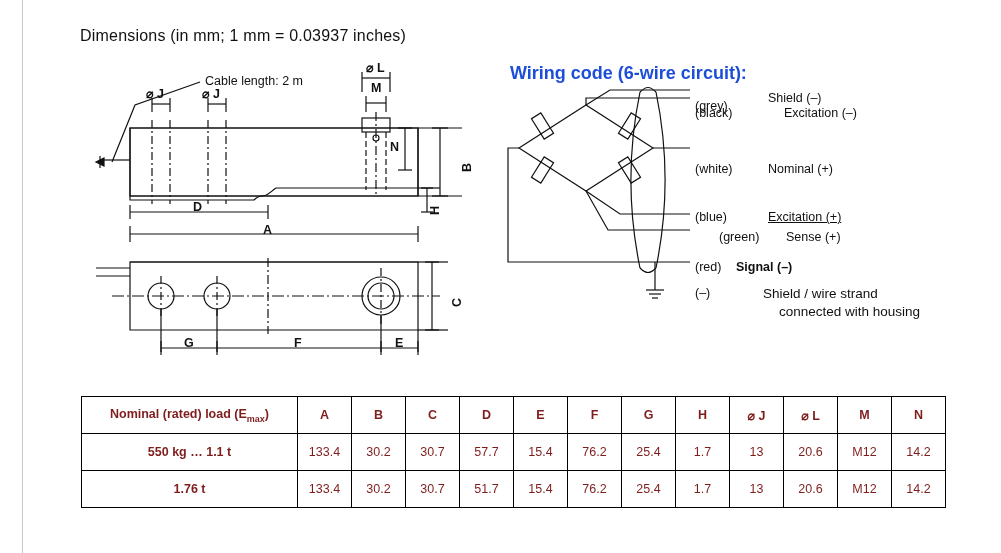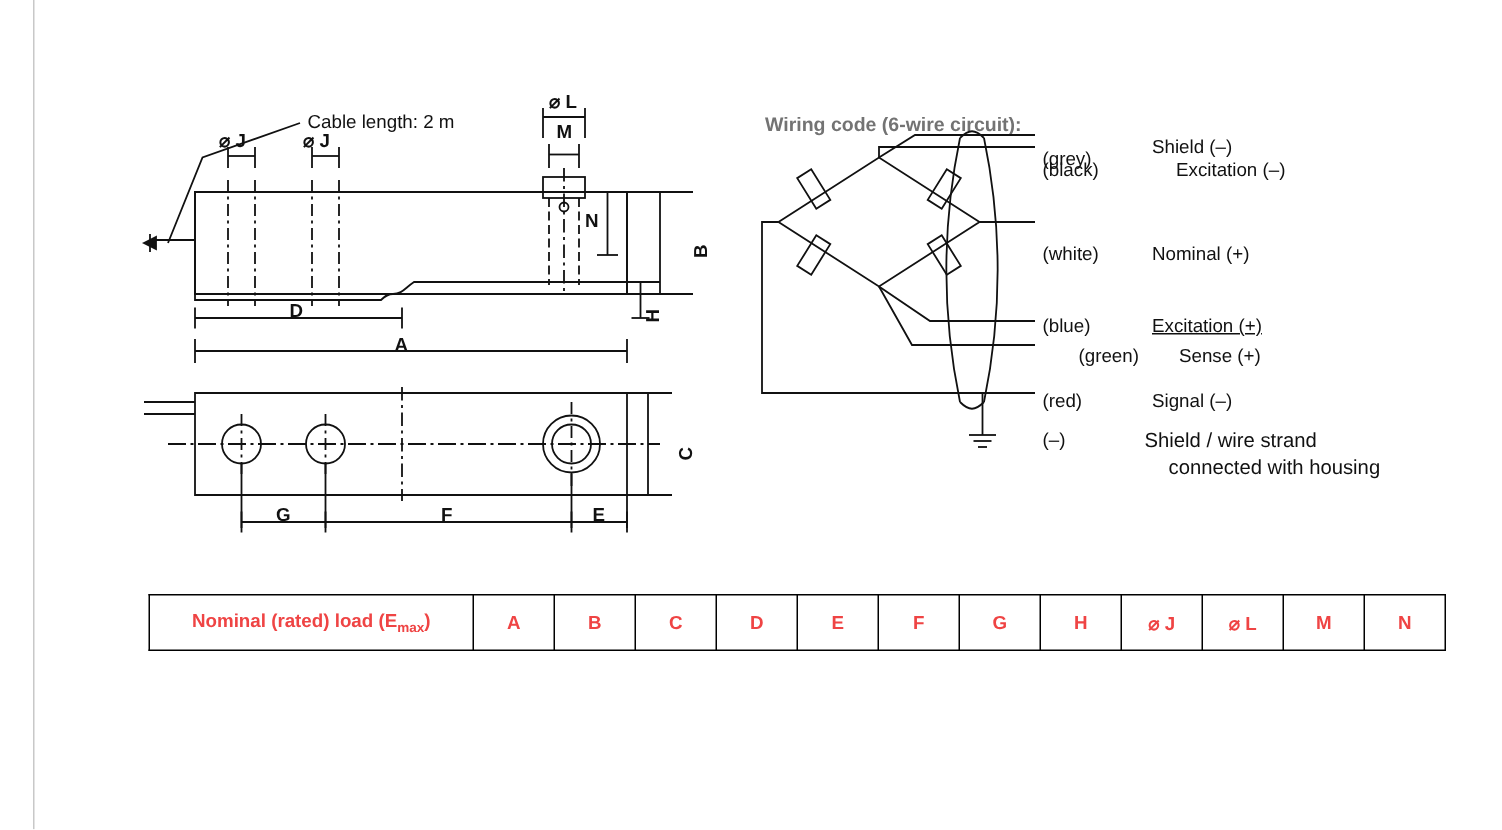--- a/index.html
+++ b/index.html
@@ -31,24 +31,23 @@
     left: 80px;
     top: 27px;
     font-size: 16px;
     color: #111;
     letter-spacing: 0.2px;
   }
   .wiring-title {
     position: absolute;
     left: 510px;
     top: 63px;
-    font-size: 13px;
-    font-weight: bold;
-    color: #737373;
-    margin-top: 12px;
+    font-size: 18px;
+    font-weight: bold;
+    color: #1d4ed8;
   }
   svg.draw {
     position: absolute;
     left: 0;
     top: 0;
     width: 1001px;
     height: 553px;
     pointer-events: none;
   }
   .lbl {
@@ -60,25 +59,25 @@
   .lbl.b {
     font-weight: bold;
   }
   .vert {
     transform: rotate(-90deg);
     transform-origin: left top;
   }
   
   table.dims {
     position: absolute;
-    left: 99px;
+    left: 81px;
     top: 396px;
     border-collapse: collapse;
     font-size: 12.5px;
-    color: #ef4444;
+    color: #7f1d1d;
   }
   table.dims th, table.dims td {
     border: 1px solid #000;
     text-align: center;
     vertical-align: middle;
     padding: 0;
     height: 36px;
   }
   table.dims th {
     font-weight: bold;
@@ -101,20 +100,21 @@
     font-size: 9px;
   }
 </style>
 </head>
 <body>
 
 <div id="page">
 
   <div class="leftbar"></div>
 
+  <div class="title">Dimensions (in mm; 1 mm = 0.03937 inches)</div>
   <div class="wiring-title">Wiring code (6-wire circuit):</div>
 
   <svg class="draw" viewBox="0 0 1001 553">
     <g stroke="#111" fill="none" stroke-width="1.2">
 
       <path d="M130 128 L418 128 L418 196 L270 196 L262 196 C258 196 256 198 254 200 L130 200 Z"></path>
       <rect x="130" y="128" width="288" height="72" stroke="none"></rect>
 
       <path d="M130 128 L418 128 L418 196 L130 196 Z"></path>
 
@@ -270,21 +270,21 @@
   <div class="lbl" style="left:695px; top:162px;">(white)</div>
   <div class="lbl" style="left:768px; top:162px;">Nominal (+)</div>
 
   <div class="lbl" style="left:695px; top:210px;">(blue)</div>
   <div class="lbl" style="left:768px; top:210px;text-decoration:underline;">Excitation (+)</div>
 
   <div class="lbl" style="left:695px; top:230px;margin-left:24px;">(green)</div>
   <div class="lbl" style="left:768px; top:230px;margin-left:18px;">Sense (+)</div>
 
   <div class="lbl" style="left:695px; top:260px;">(red)</div>
-  <div class="lbl" style="left:768px; top:260px;">Signal (–)</div>
+  <div class="lbl" style="left:736px; top:260px;font-weight:bold;">Signal (–)</div>
 
   <div class="lbl" style="left:695px; top:286px;">(–)</div>
   <div class="lbl" style="left:763px; top:286px; font-size:13.5px;">Shield / wire strand</div>
   <div class="lbl" style="left:763px; top:304px; font-size:13.5px;margin-left:16px;">connected with housing</div>
 
   <table class="dims">
     <thead>
       <tr>
         <th class="first"><span>Nominal (rated) load (E</span><sub>max</sub><span>)</span></th>
         <th class="col">A</th>
@@ -295,16 +295,46 @@
         <th class="col">F</th>
         <th class="col">G</th>
         <th class="col">H</th>
         <th class="col">⌀ J</th>
         <th class="col">⌀ L</th>
         <th class="col">M</th>
         <th class="col">N</th>
       </tr>
     </thead>
     <tbody>
+      <tr>
+        <td class="first">550 kg … 1.1 t</td>
+        <td class="col">133.4</td>
+        <td class="col">30.2</td>
+        <td class="col">30.7</td>
+        <td class="col">57.7</td>
+        <td class="col">15.4</td>
+        <td class="col">76.2</td>
+        <td class="col">25.4</td>
+        <td class="col">1.7</td>
+        <td class="col">13</td>
+        <td class="col">20.6</td>
+        <td class="col">M12</td>
+        <td class="col">14.2</td>
+      </tr>
+      <tr>
+        <td class="first">1.76 t</td>
+        <td class="col">133.4</td>
+        <td class="col">30.2</td>
+        <td class="col">30.7</td>
+        <td class="col">51.7</td>
+        <td class="col">15.4</td>
+        <td class="col">76.2</td>
+        <td class="col">25.4</td>
+        <td class="col">1.7</td>
+        <td class="col">13</td>
+        <td class="col">20.6</td>
+        <td class="col">M12</td>
+        <td class="col">14.2</td>
+      </tr>
     </tbody>
   </table>
 
 </div>
 
 </body></html>

